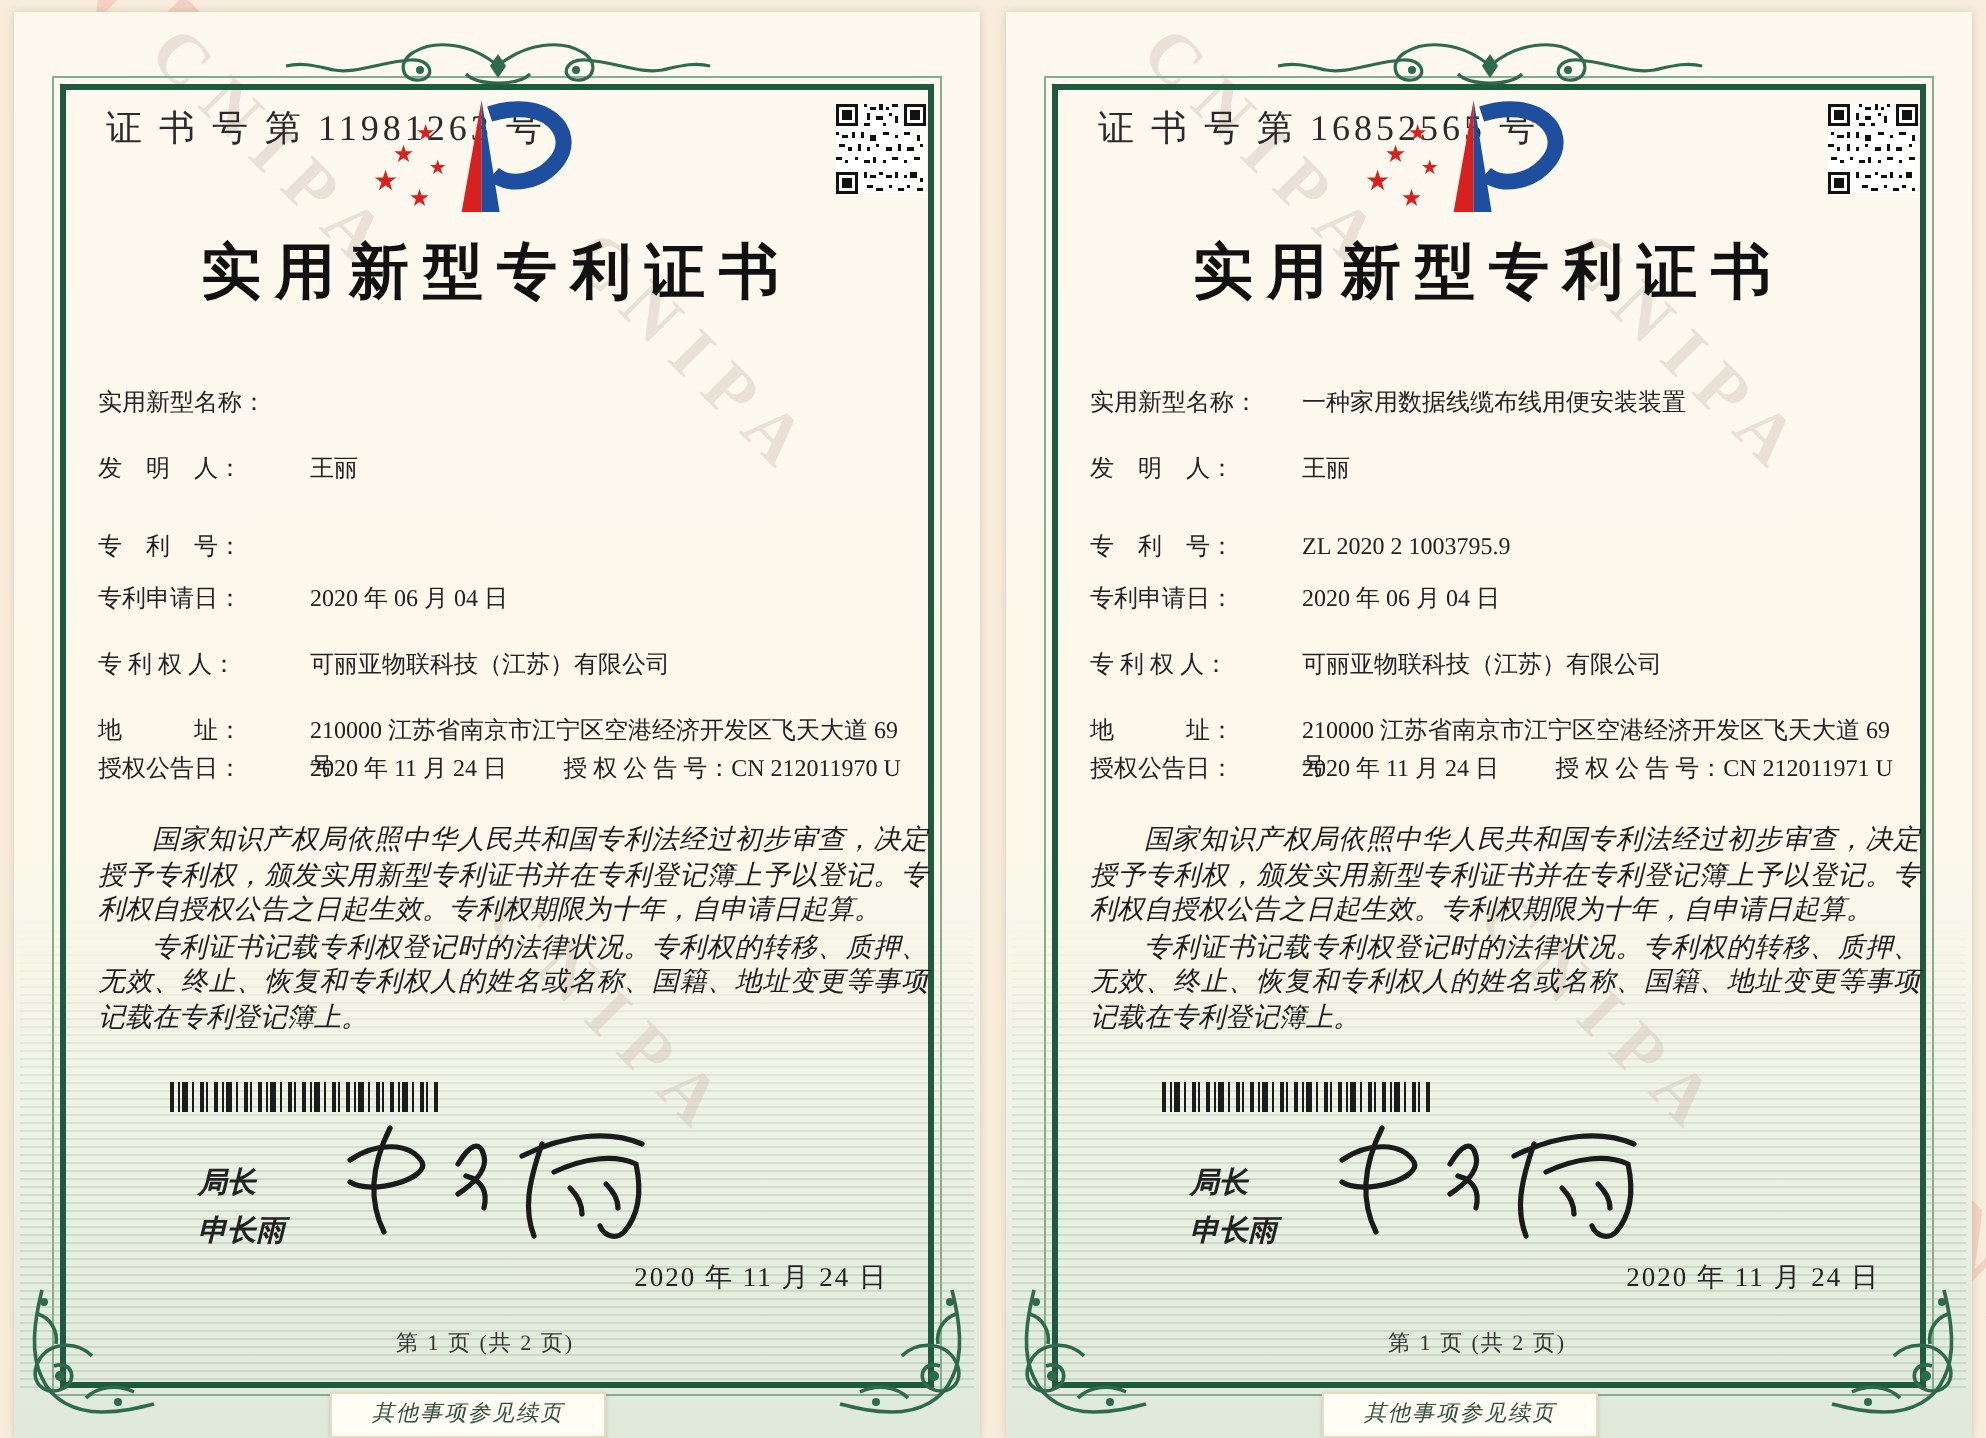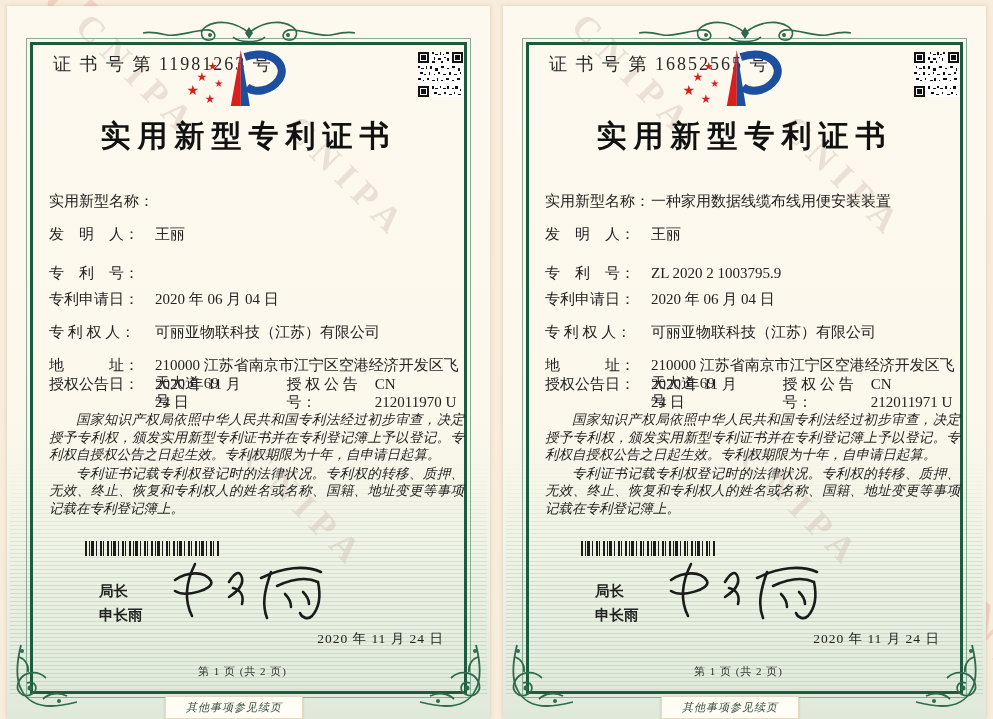--- a/index.html
+++ b/index.html
@@ -38,21 +38,21 @@
   }
   .cert-no{
     position:absolute;left:46px;top:46px;font-size:18px;letter-spacing:2px;color:#2a2a2a;
   }
   .logo{position:absolute;left:50%;top:42px;transform:translateX(-54%);}
   .qr{position:absolute;right:27px;top:46px;}
   .title{
     position:absolute;left:0;right:0;top:110px;text-align:center;
     font-size:30px;font-weight:bold;letter-spacing:7px;color:#111;
   }
-  .row{position:absolute;left:42px;right:26px;display:flex;font-size:15px;color:#222;line-height:18px;}
+  .row{position:absolute;left:42px;right:26px;display:flex;font-size:12px;color:#222;line-height:18px;}
   .lbl{width:106px;flex:none;}
   .val{flex:1;}
   .r-name{top:186px;} .r-inv{top:219px;} .r-pat{top:258px;} .r-fil{top:284px;}
   .r-own{top:317px;} .r-addr{top:350px;} .r-grant{top:369px;}
   .pair2{margin-left:28px;display:flex;}
   .legal{
     position:absolute;left:42px;right:26px;top:404px;
     font-size:13.5px;font-style:italic;line-height:17.5px;color:#1d1d1d;
     text-align:justify;
   }
@@ -60,21 +60,21 @@
   .barcode{
     position:absolute;left:78px;top:535px;width:136px;height:15px;
     background:repeating-linear-gradient(90deg,
       #1b1b1b 0 2px,rgba(0,0,0,0) 2px 4px,
       #1b1b1b 4px 5px,rgba(0,0,0,0) 5px 6px,
       #1b1b1b 6px 9px,rgba(0,0,0,0) 9px 11px,
       #1b1b1b 11px 12px,rgba(0,0,0,0) 12px 15px,
       #1b1b1b 15px 17px,rgba(0,0,0,0) 17px 18px,
       #1b1b1b 18px 19px,rgba(0,0,0,0) 19px 22px);
   }
-  .director{position:absolute;left:92px;font-size:14.5px;font-weight:bold;color:#222;}
+  .director{position:absolute;left:92px;font-size:14.5px;font-weight:bold;color:#222;font-style:italic;}
   .d1{top:576px;} .d2{top:600px;}
   .sig{position:absolute;left:158px;top:550px;}
   .sign-date{position:absolute;right:46px;top:624px;font-size:13.5px;color:#222;letter-spacing:1px;}
   .page-footer{position:absolute;left:0;right:12px;top:658px;text-align:center;font-size:11px;color:#333;letter-spacing:1px;}
   .tab{
     position:absolute;left:158px;top:690px;width:136px;height:21px;
     background:#fffdf4;border:1px solid #e4dac4;box-shadow:0 1px 2px rgba(90,70,40,.25);
     font-size:11px;font-style:italic;color:#30503d;text-align:center;line-height:21px;letter-spacing:1px;
   }
   .orn-top{position:absolute;left:50%;top:11px;transform:translateX(-50%);}

